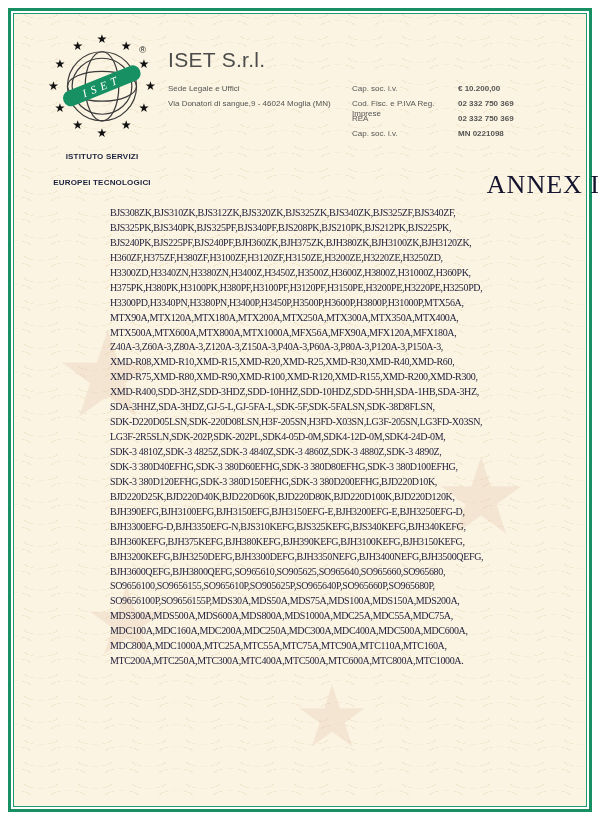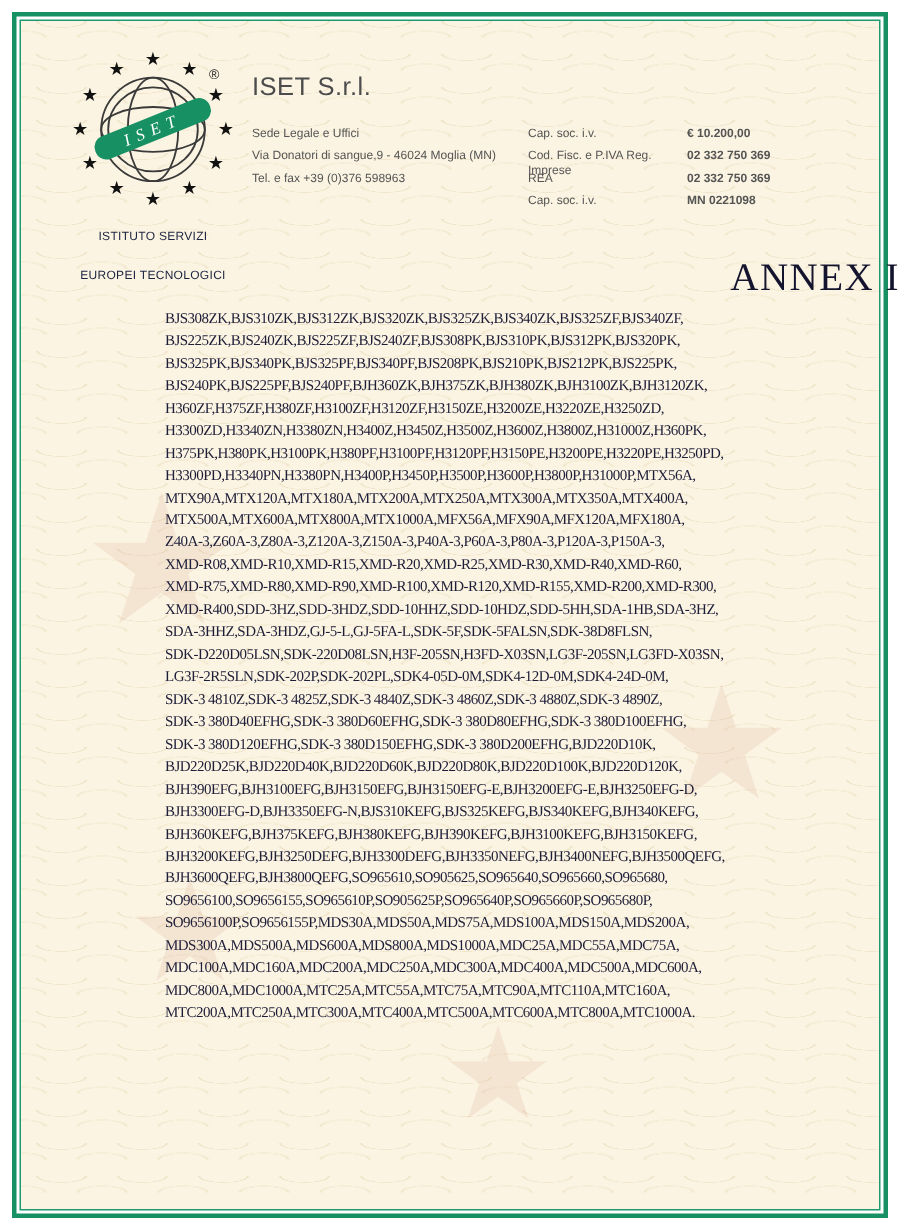--- a/index.html
+++ b/index.html
@@ -24,24 +24,24 @@
     background-size:54px 22px,54px 22px;
     background-position:0 0,27px 11px;
   }
   .wm-star{
     position:absolute;color:rgba(205,140,120,0.14);line-height:1;
     pointer-events:none;user-select:none;
   }
   
   .logo-wrap{position:absolute;left:42px;top:34px;width:120px;text-align:center;}
   .org-name{
-    font-size:8px;font-weight:normal;color:#1c2340;letter-spacing:.2px;line-height:10px;margin-top:2px;
+    font-size:8px;font-weight:bold;color:#1c2340;letter-spacing:.2px;line-height:10px;margin-top:2px;
   }
   .company-name{
-    position:absolute;left:168px;top:48px;font-size:17px;color:#4c4c4c;letter-spacing:.3px;
+    position:absolute;left:168px;top:48px;font-size:21px;color:#4c4c4c;letter-spacing:.3px;
   }
   .info-left{position:absolute;left:168px;top:84px;font-size:8px;color:#555;}
   .info-left div{height:15px;line-height:10px;}
   .email-link{text-decoration:underline;color:#555;}
   .registry{position:absolute;left:352px;top:84px;font-size:8px;color:#555;width:210px;}
   .reg-row{display:flex;height:15px;line-height:10px;}
   .reg-label{width:106px;}
   .reg-value{flex:1;font-weight:bold;}
   
   .annex-title{
@@ -100,21 +100,20 @@
   </svg>
   <div class="org-name">ISTITUTO SERVIZI</div>
   <div class="org-name" style="margin-top:16px;">EUROPEI TECNOLOGICI</div>
 </div>
 
 <div class="company-name">ISET S.r.l.</div>
 
 <div class="info-left">
   <div>Sede Legale e Uffici</div>
   <div>Via Donatori di sangue,9 - 46024 Moglia (MN)</div>
-  <div>Tel. e fax +39 (0)376 598963</div>
 </div>
 
 <div class="registry">
   <div class="reg-row">
     <span class="reg-label">Cap. soc. i.v.</span>
     <span class="reg-value">€ 10.200,00</span>
   </div>
   <div class="reg-row">
     <span class="reg-label">Cod. Fisc. e P.IVA Reg. Imprese</span>
     <span class="reg-value">02 332 750 369</span>
@@ -126,21 +125,20 @@
   <div class="reg-row">
     <span class="reg-label">Cap. soc. i.v.</span>
     <span class="reg-value">MN 0221098</span>
   </div>
 </div>
 
 <div class="annex-title">ANNEX I</div>
 
 <div class="code-list">
     <div class="code-line">BJS308ZK,BJS310ZK,BJS312ZK,BJS320ZK,BJS325ZK,BJS340ZK,BJS325ZF,BJS340ZF,</div>
-    <div class="code-line">BJS225ZK,BJS240ZK,BJS225ZF,BJS240ZF,BJS308PK,BJS310PK,BJS312PK,BJS320PK,</div>
     <div class="code-line">BJS325PK,BJS340PK,BJS325PF,BJS340PF,BJS208PK,BJS210PK,BJS212PK,BJS225PK,</div>
     <div class="code-line">BJS240PK,BJS225PF,BJS240PF,BJH360ZK,BJH375ZK,BJH380ZK,BJH3100ZK,BJH3120ZK,</div>
     <div class="code-line">H360ZF,H375ZF,H380ZF,H3100ZF,H3120ZF,H3150ZE,H3200ZE,H3220ZE,H3250ZD,</div>
     <div class="code-line">H3300ZD,H3340ZN,H3380ZN,H3400Z,H3450Z,H3500Z,H3600Z,H3800Z,H31000Z,H360PK,</div>
     <div class="code-line">H375PK,H380PK,H3100PK,H380PF,H3100PF,H3120PF,H3150PE,H3200PE,H3220PE,H3250PD,</div>
     <div class="code-line">H3300PD,H3340PN,H3380PN,H3400P,H3450P,H3500P,H3600P,H3800P,H31000P,MTX56A,</div>
     <div class="code-line">MTX90A,MTX120A,MTX180A,MTX200A,MTX250A,MTX300A,MTX350A,MTX400A,</div>
     <div class="code-line">MTX500A,MTX600A,MTX800A,MTX1000A,MFX56A,MFX90A,MFX120A,MFX180A,</div>
     <div class="code-line">Z40A-3,Z60A-3,Z80A-3,Z120A-3,Z150A-3,P40A-3,P60A-3,P80A-3,P120A-3,P150A-3,</div>
     <div class="code-line">XMD-R08,XMD-R10,XMD-R15,XMD-R20,XMD-R25,XMD-R30,XMD-R40,XMD-R60,</div>

